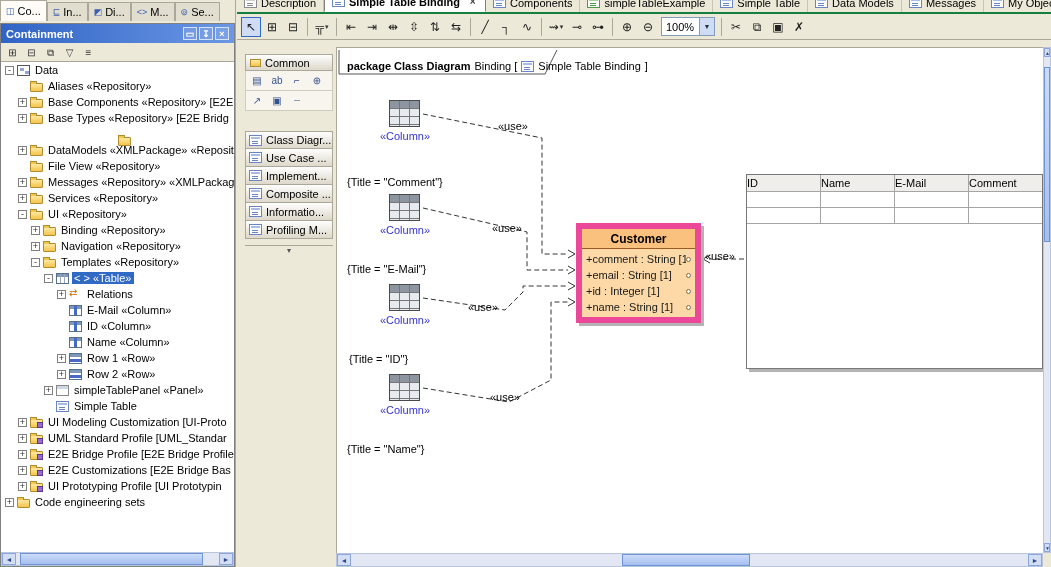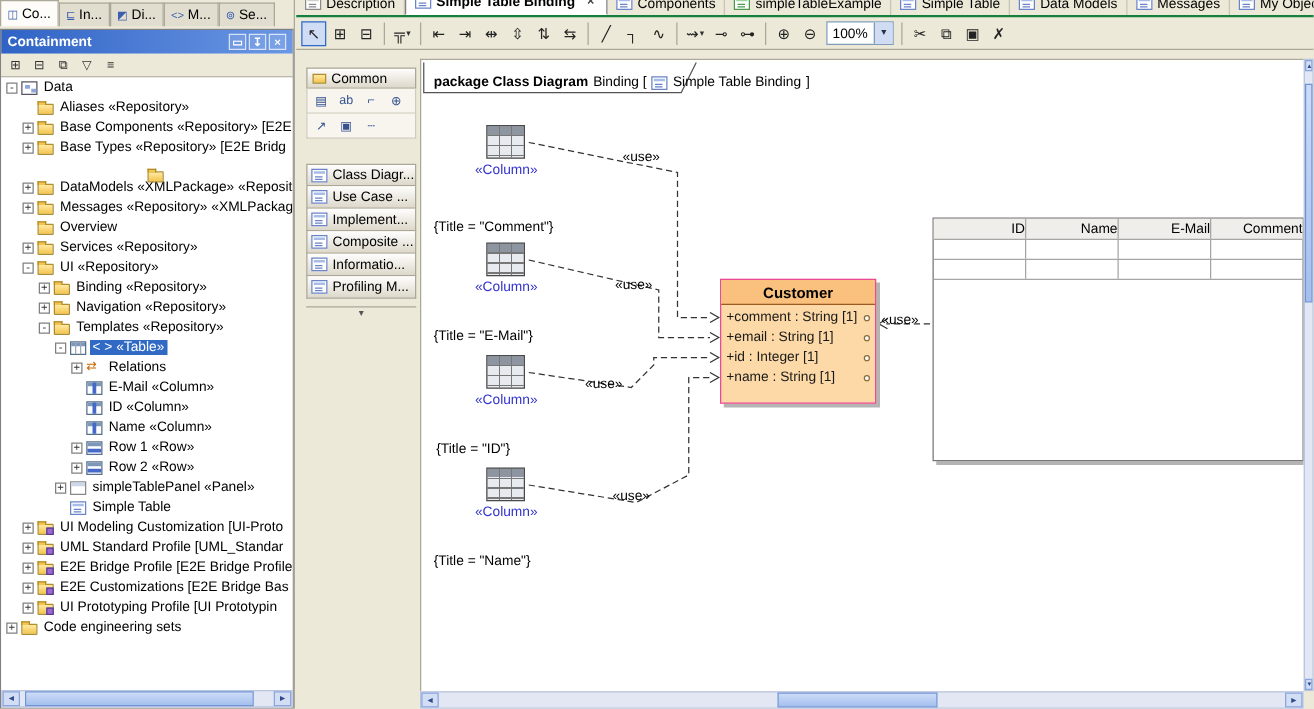--- a/index.html
+++ b/index.html
@@ -86,29 +86,29 @@
 .dg-svg{position:absolute;left:0;top:0;pointer-events:none}
 .frame-header{position:absolute;left:4px;top:4px;height:20px;display:flex;align-items:flex-end;gap:4px;padding:0 12px 0 6px;white-space:nowrap}
 .fh-bold{font-weight:bold}
 .dg-colicon{position:absolute;width:31px;height:27px;border:1px solid #4a4a4a;background:
   repeating-linear-gradient(90deg,rgba(0,0,0,0) 0 9px,#777 9px 10px),
   repeating-linear-gradient(180deg,rgba(0,0,0,0) 0 7px,#777 7px 8px),
   linear-gradient(#8d95a0 0 7px,rgba(0,0,0,0) 7px),#e7eaee}
 .dg-stereo{position:absolute;width:64px;text-align:center;color:#3333cc}
 .dg-note{position:absolute;white-space:nowrap}
 .dg-use{position:absolute;white-space:nowrap}
-.customer{position:absolute;border:1px solid #ec4899;background:#fcd9a6;box-shadow:3px 3px 0 #b4b4b4}
+.customer{position:absolute;border:6px solid #ec4899;background:#fcd9a6;box-shadow:3px 3px 0 #b4b4b4}
 .cust-header{height:20px;line-height:20px;text-align:center;font-weight:bold;font-size:12px;background:#f9c17d;border-bottom:1px solid #9c5a20}
 .cust-attrs{padding-top:2px}
 .attr-row{height:16px;display:flex;align-items:center;padding:0 4px;color:#1a1a1a}
 .attr-text{flex:1;white-space:nowrap;overflow:hidden}
 .attr-dot{width:5px;height:5px;border:1px solid #8a6a3a;border-radius:50%;background:#fff;flex:none}
 .bind-table{position:absolute;border:1px solid #777;background:#fff;box-shadow:3px 3px 0 #b4b4b4;display:flex;flex-direction:column}
 .bt-header{display:flex;height:17px;background:#efeeea;border-bottom:1px solid #a5a5a5;flex:none}
-.bt-hcell{flex:1;border-right:1px solid #a5a5a5;text-align:right;line-height:16px;overflow:hidden}
+.bt-hcell{flex:1;border-right:1px solid #a5a5a5;text-align:left;line-height:16px;overflow:hidden}
 .bt-hcell:last-child{border-right:none}
 .bt-row{display:flex;height:16px;border-bottom:1px solid #a5a5a5;flex:none}
 .bt-cell{flex:1;border-right:1px solid #a5a5a5}
 .bt-cell:last-child{border-right:none}
 .bt-rest{flex:1}
 
 
 .hscroll{position:absolute;height:14px;display:flex;align-items:stretch;background:#e3e7f3;border:1px solid #b9c4dd}
 .vscroll{position:absolute;width:8px;display:flex;flex-direction:column;background:#e3e7f3;border:1px solid #b9c4dd}
 .sb-btn{flex:none;background:#d3ddf3;border:1px solid #8aa6dd;color:#2c4a8c;text-align:center}
@@ -192,28 +192,28 @@
             <span class="expander none"></span>
             <span class="tree-icon ic-folder"></span>
             <span class="tree-label">Component View «Repository»</span>
           </div>
           <div class="tree-row" style="padding-left: 17px;">
             <span class="expander">+</span>
             <span class="tree-icon ic-folder"></span>
             <span class="tree-label">DataModels «XMLPackage» «Reposit</span>
           </div>
           <div class="tree-row" style="padding-left: 17px;">
+            <span class="expander none"></span>
+            <span class="tree-icon ic-folder"></span>
+            <span class="tree-label">File View «Repository»</span>
+          </div>
+          <div class="tree-row" style="padding-left: 17px;">
             <span class="expander">+</span>
             <span class="tree-icon ic-folder"></span>
             <span class="tree-label">Messages «Repository» «XMLPackag</span>
-          </div>
-          <div class="tree-row" style="padding-left: 17px;">
-            <span class="expander none"></span>
-            <span class="tree-icon ic-folder"></span>
-            <span class="tree-label">Overview</span>
           </div>
           <div class="tree-row" style="padding-left: 17px;">
             <span class="expander">+</span>
             <span class="tree-icon ic-folder"></span>
             <span class="tree-label">Services «Repository»</span>
           </div>
           <div class="tree-row" style="padding-left: 17px;">
             <span class="expander">-</span>
             <span class="tree-icon ic-folder"></span>
             <span class="tree-label">UI «Repository»</span>

